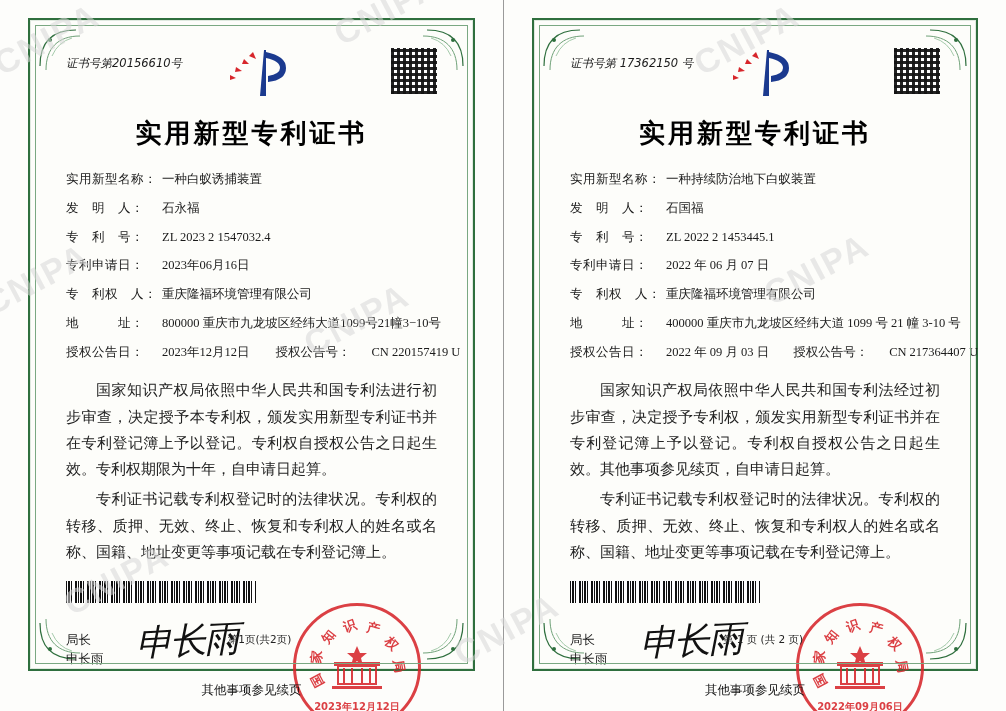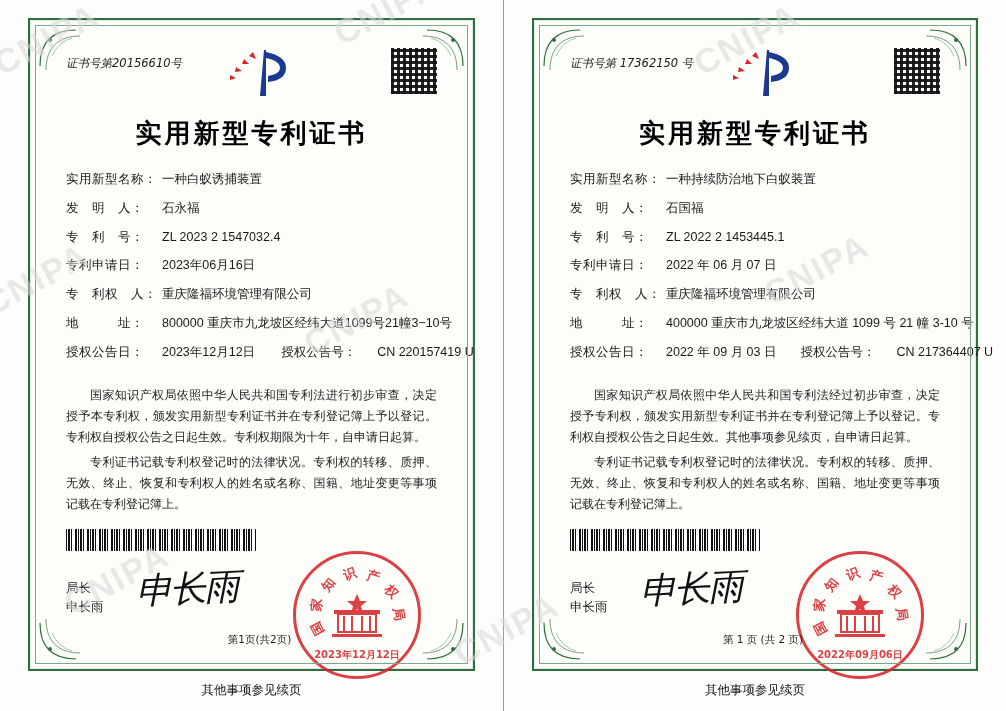--- a/index.html
+++ b/index.html
@@ -120,21 +120,21 @@
     font-size: 26px;
     font-weight: bold;
     letter-spacing: 3px;
     margin-top: 10px;
     font-family: "DejaVu Sans", sans-serif;
     color: #000;
   }
   .fields {
     margin-top: 22px;
     font-size: 12.5px;
-    font-family: Liberation Sans, sans-serif;
+    font-family: Liberation Serif, serif;
     line-height: 1.1;
   }
   .field-row {
     display: flex;
     align-items: baseline;
     margin-bottom: 15px;
     white-space: nowrap;
   }
   .f-label {
     width: 96px;
@@ -142,25 +142,25 @@
     letter-spacing: 0.5px;
   }
   .f-value { flex: 1 1 auto; }
   .f-label2 {
     flex: 0 0 auto;
     margin-left: 6px;
   }
   .f-value2 { margin-left: 21px; }
 
   .paras {
-    margin-top: 26px;
-    font-size: 12px;
+    margin-top: 20px;
+    font-size: 15px;
     line-height: 1.75;
     text-align: justify;
-    font-family: Liberation Serif, serif;
+    font-family: Liberation Mono, monospace;
     color: #222;
   }
   .paras p {
     margin: 0 0 4px 0;
     text-indent: 2em;
   }
 
   .barcode {
     margin-top: 14px;
     height: 22px;

